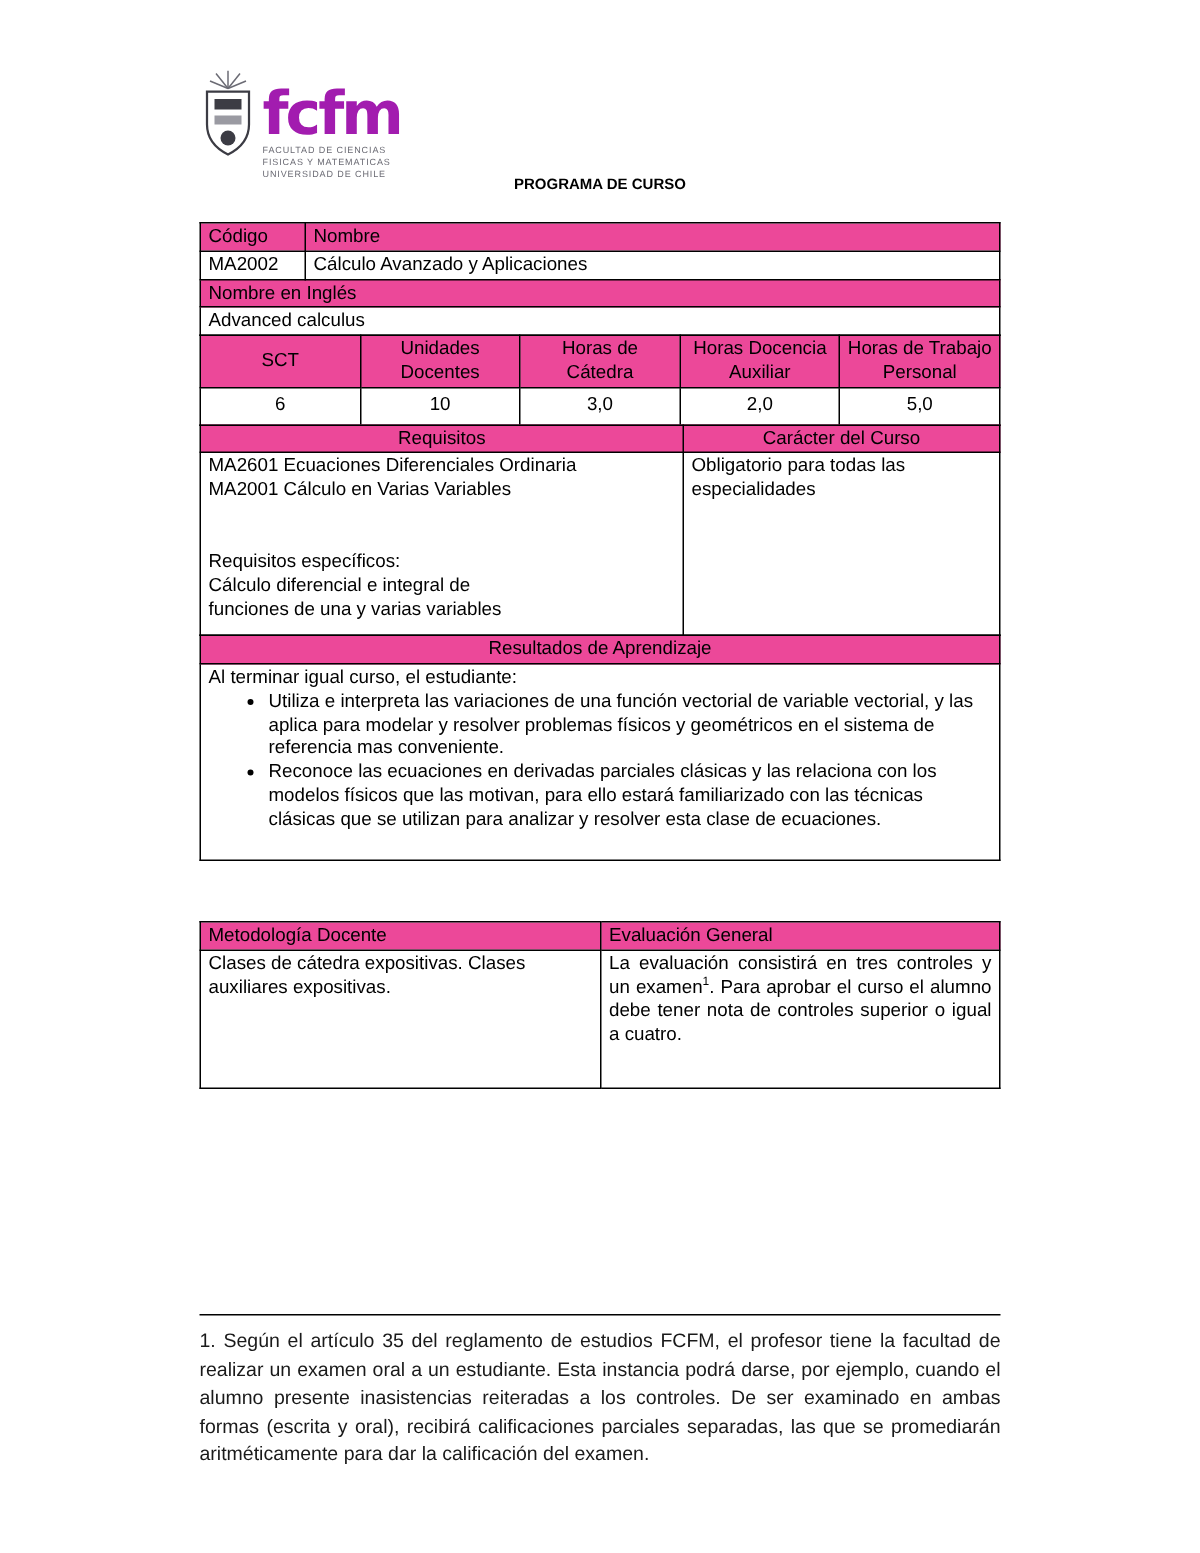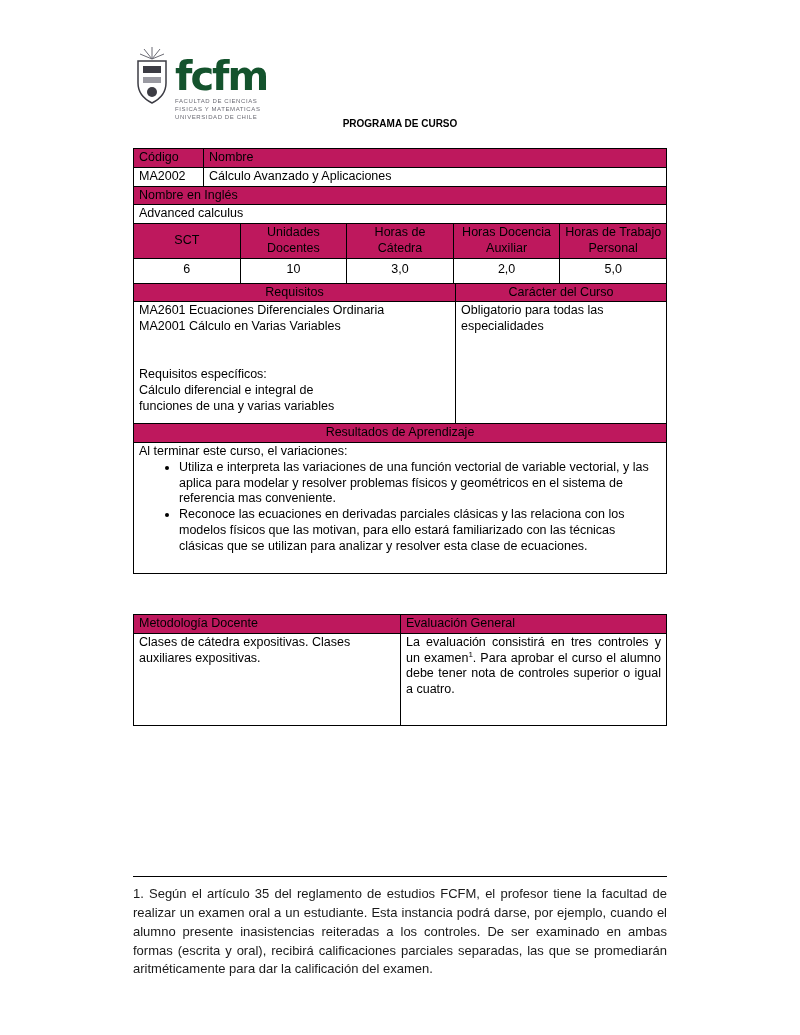--- a/index.html
+++ b/index.html
@@ -14,21 +14,21 @@
   .page { width: 800px; height: 1035px; position: relative; }
 
   
   .logo-block {
     position: absolute; top: 45px; left: 135px;
     display: flex; align-items: flex-start; gap: 6px;
   }
   .crest { margin-top: 2px; }
   .logo-text { display: flex; flex-direction: column; }
   .fcfm-wordmark {
-    font-size: 40px; font-weight: 700; color: #14532d;
+    font-size: 40px; font-weight: 700; color: #a21caf;
     letter-spacing: -2px; line-height: 0.85; margin-top: 14px;
     font-family: "DejaVu Sans", sans-serif;
   }
   .logo-sub { margin-top: 5px; }
   .logo-sub div {
     font-size: 6px; letter-spacing: 0.6px; color: #6b6b74; line-height: 1.3;
   }
 
   
   .doc-title {
@@ -40,21 +40,21 @@
   .content { position: absolute; top: 148px; left: 133px; width: 534px; }
 
   table.tbl { border-collapse: collapse; width: 534px; table-layout: fixed; }
   table.tbl + table.tbl { margin-top: -1px; padding-left: 8px; }
   .tbl td {
     border: 1px solid #000;
     font-size: 12.5px; line-height: 1.26;
     padding: 1px 5px;
     vertical-align: top;
   }
-  .hdr { background: #be185d; }
+  .hdr { background: #ec4899; }
   .c { text-align: center; }
   .pre { white-space: pre-line; }
 
   .hours-hdr td { height: 32px; vertical-align: middle; padding: 1px 2px; }
   .hours-vals td { height: 25px; padding-top: 3px; }
 
   .req-cell { height: 122px; padding: 2px 6px; }
   .req-line { min-height: 16px; }
   .caracter-cell { height: 122px; padding: 2px 6px; }
 
@@ -188,21 +188,21 @@
     </tbody>
       </table>
 
     <table class="tbl">
       <tbody>
           <tr>
         <td class="hdr c">Resultados de Aprendizaje</td>
       </tr>
       <tr>
         <td class="resultados-cell">
-          <div>Al terminar este curso, el variaciones:</div>
+          <div>Al terminar igual curso, el estudiante:</div>
           <ul>
             <li>Utiliza e interpreta las variaciones de una función vectorial de variable vectorial, y las aplica para modelar y resolver problemas físicos y geométricos en el sistema de referencia mas conveniente.</li>
             <li>Reconoce las ecuaciones en derivadas parciales clásicas y las relaciona con los modelos físicos que las motivan, para ello estará familiarizado con las técnicas clásicas que se utilizan para analizar y resolver esta clase de ecuaciones.</li>
           </ul>
         </td>
       </tr>
     </tbody>
       </table>
 
     <table class="tbl method-table">

